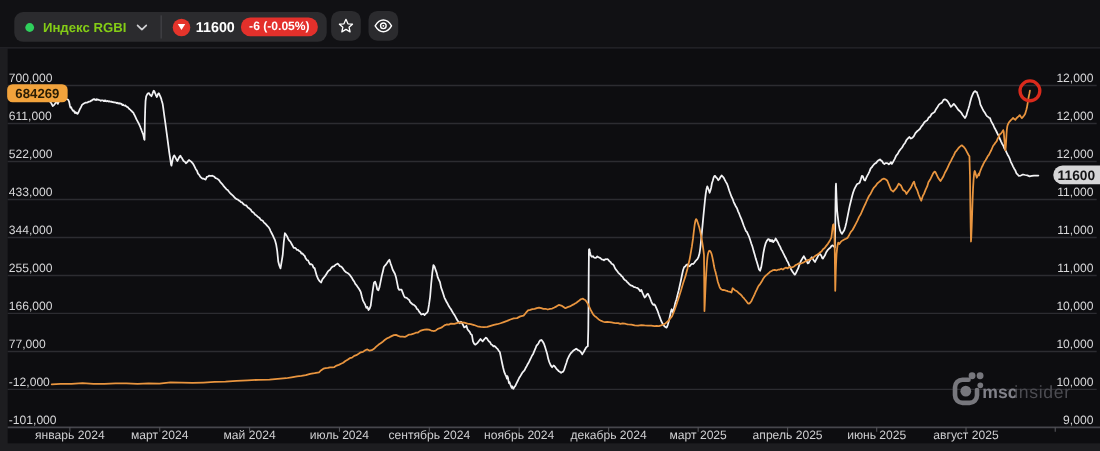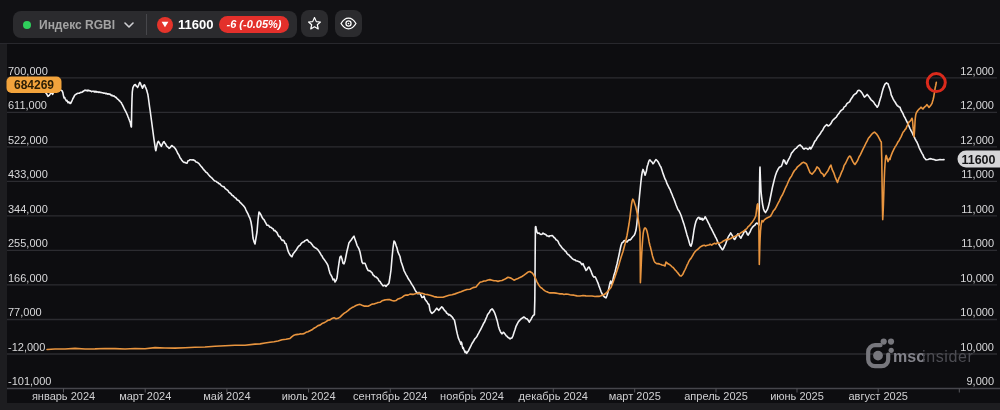--- a/index.html
+++ b/index.html
@@ -1,23 +1,23 @@
 <!DOCTYPE html>
 <html><head><meta charset="utf-8">
 <style>
 html,body{margin:0;padding:0;width:1000px;height:410px;background:#1d1d20;font-family:"Liberation Sans",sans-serif;overflow:hidden;}
 #topbar{position:absolute;left:0;top:0;width:1000px;height:44px;background:#111114;border-bottom:1px solid #28282d;box-sizing:border-box;}
 .pill{position:absolute;left:13px;top:11px;height:27px;background:#2b2b2e;border-radius:8px;display:flex;align-items:center;padding:0 8px 0 10px;}
 .dot{width:8px;height:8px;border-radius:50%;background:#2fd05c;margin-right:8px;}
-.name{color:#a3a3a3;font-size:12px;font-weight:bold;letter-spacing:0;}
+.name{color:#84cc16;font-size:12px;font-weight:bold;letter-spacing:0;}
 .chev{margin-left:9px;margin-right:0;}
 .vdiv{width:1px;height:21px;background:#47474b;margin:0 10px 0 12px;}
 .redcirc{width:16px;height:16px;border-radius:50%;background:#e5342b;display:flex;align-items:center;justify-content:center;margin-right:5px;}
   .price{color:#fff;font-size:13px;font-weight:bold;}
-.redbadge{margin-left:6px;background:#e3302b;color:#fff;font-size:11px;font-weight:bold;border-radius:9px;padding:2.5px 7px 3px 7px;font-style:italic;}
+.redbadge{margin-left:6px;background:#e3302b;color:#fff;font-size:11px;font-weight:bold;border-radius:9px;padding:2.5px 7px 3px 7px;}
 .sqbtn{position:absolute;top:10px;width:27px;height:27px;background:#2b2b2e;border-radius:8px;display:flex;align-items:center;justify-content:center;}
 </style></head>
 <body>
 <svg width="1000" height="410" style="position:absolute;left:0;top:0" font-family="Liberation Sans, sans-serif">
     <rect x="7" y="44" width="993" height="359" fill="#0d0d10"></rect>
     <line x1="7" y1="77.8" x2="997" y2="77.8" stroke="#2c2c31" stroke-width="1.3"></line>
     <line x1="7" y1="112.3" x2="997" y2="112.3" stroke="#2c2c31" stroke-width="1.3"></line>
     <line x1="7" y1="146.8" x2="997" y2="146.8" stroke="#2c2c31" stroke-width="1.3"></line>
     <line x1="7" y1="181.4" x2="997" y2="181.4" stroke="#2c2c31" stroke-width="1.3"></line>
     <line x1="7" y1="215.9" x2="997" y2="215.9" stroke="#2c2c31" stroke-width="1.3"></line>

